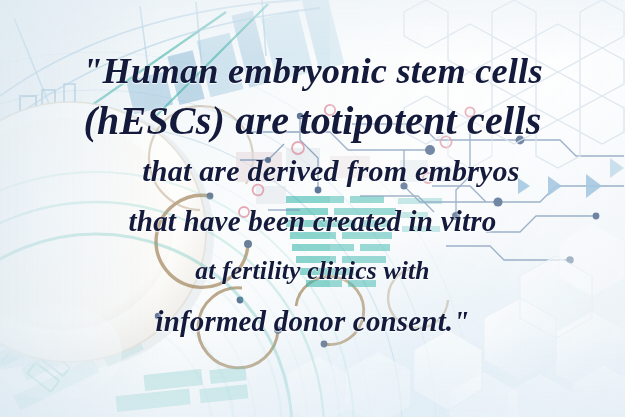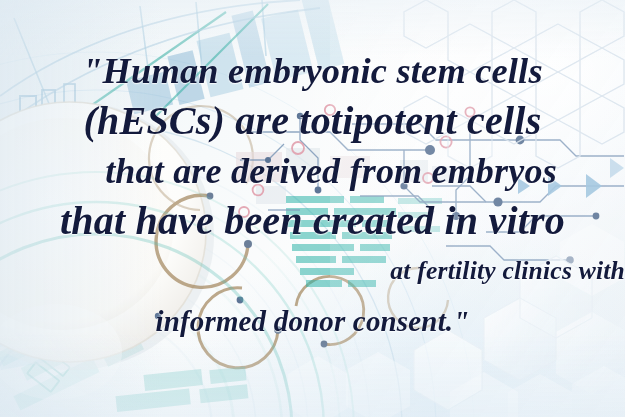--- a/index.html
+++ b/index.html
@@ -55,21 +55,21 @@
     letter-spacing: 0.2px;
     color: #131a3c;
     white-space: nowrap;
     text-shadow: 0 1px 1px rgba(255,255,255,0.75),
                  0 0 3px rgba(255,255,255,0.55);
   }
   .quote-line.l1 { font-size: 40px; }
   .quote-line.l2 { font-size: 40px; }
   .quote-line.l3 { font-size: 40px; }
   .quote-line.l4 { font-size: 40px; }
-  .quote-line.l5 { font-size: 40px; text-align: right; }
+  .quote-line.l5 { font-size: 40px; }
   .quote-line.l6 { font-size: 40px; }
 </style>
 </head>
 <body>
 
 <div id="quote-graphic">
 
   <div class="bg-layer" id="bg-base"></div>
 
   <svg class="bg-layer" id="bg-svg" viewBox="0 0 625 417" preserveAspectRatio="none">
@@ -341,19 +341,19 @@
 
       <rect x="330" y="0" width="295" height="417" fill="url(#hexSolid)" opacity="0.18"></rect>
     </g>
   </svg>
 
   <div class="bg-layer" id="bg-vignette"></div>
 
   <div id="quote-block">
     <span class="quote-line l1" style="font-size: 36.35px;">"Human embryonic stem cells</span>
     <span class="quote-line l2" style="font-size: 40px;">(hESCs) are totipotent cells</span>
-    <span class="quote-line l3" style="font-size: 36px; padding-left: 37px;">that are derived from embryos</span>
-    <span class="quote-line l4" style="font-size: 40px; text-align: center;">that have been created in vitro</span>
+    <span class="quote-line l3" style="font-size: 30px; padding-left: 37px;">that are derived from embryos</span>
+    <span class="quote-line l4" style="font-size: 29px; text-align: center;">that have been created in vitro</span>
     <span class="quote-line l5" style="font-size: 25.6px;">at fertility clinics with</span>
     <span class="quote-line l6" style="font-size: 28.93px;">informed donor consent."</span>
   </div>
 
 </div>
 
 </body></html>

